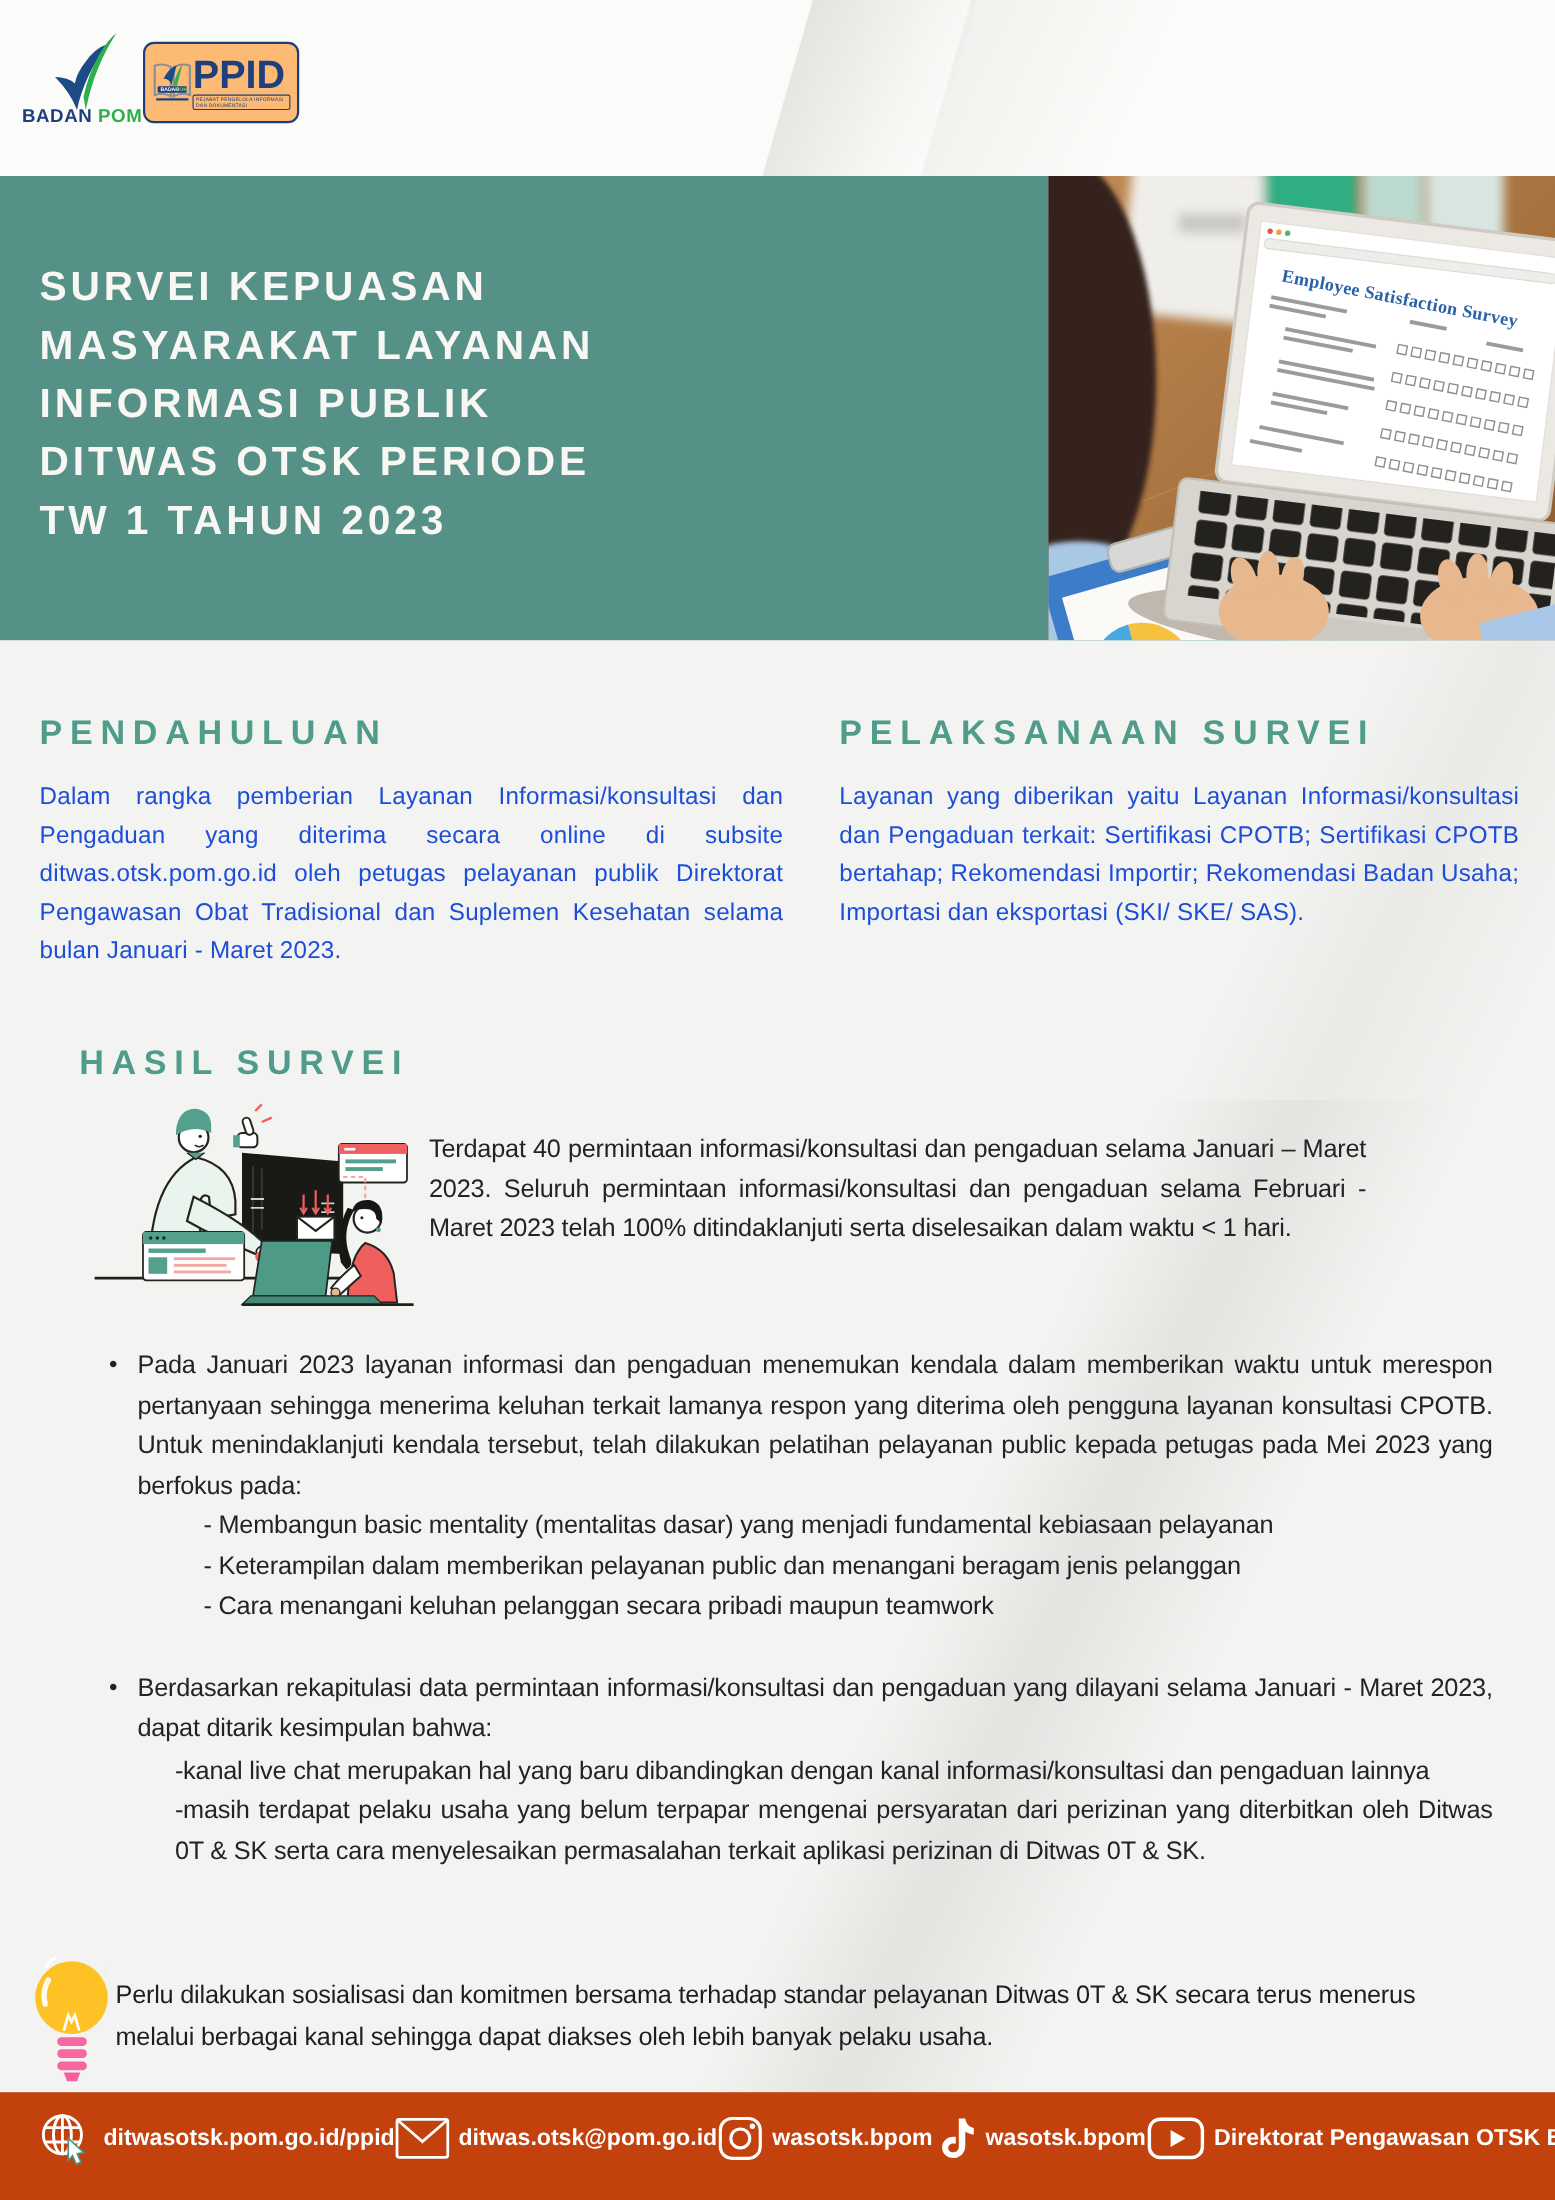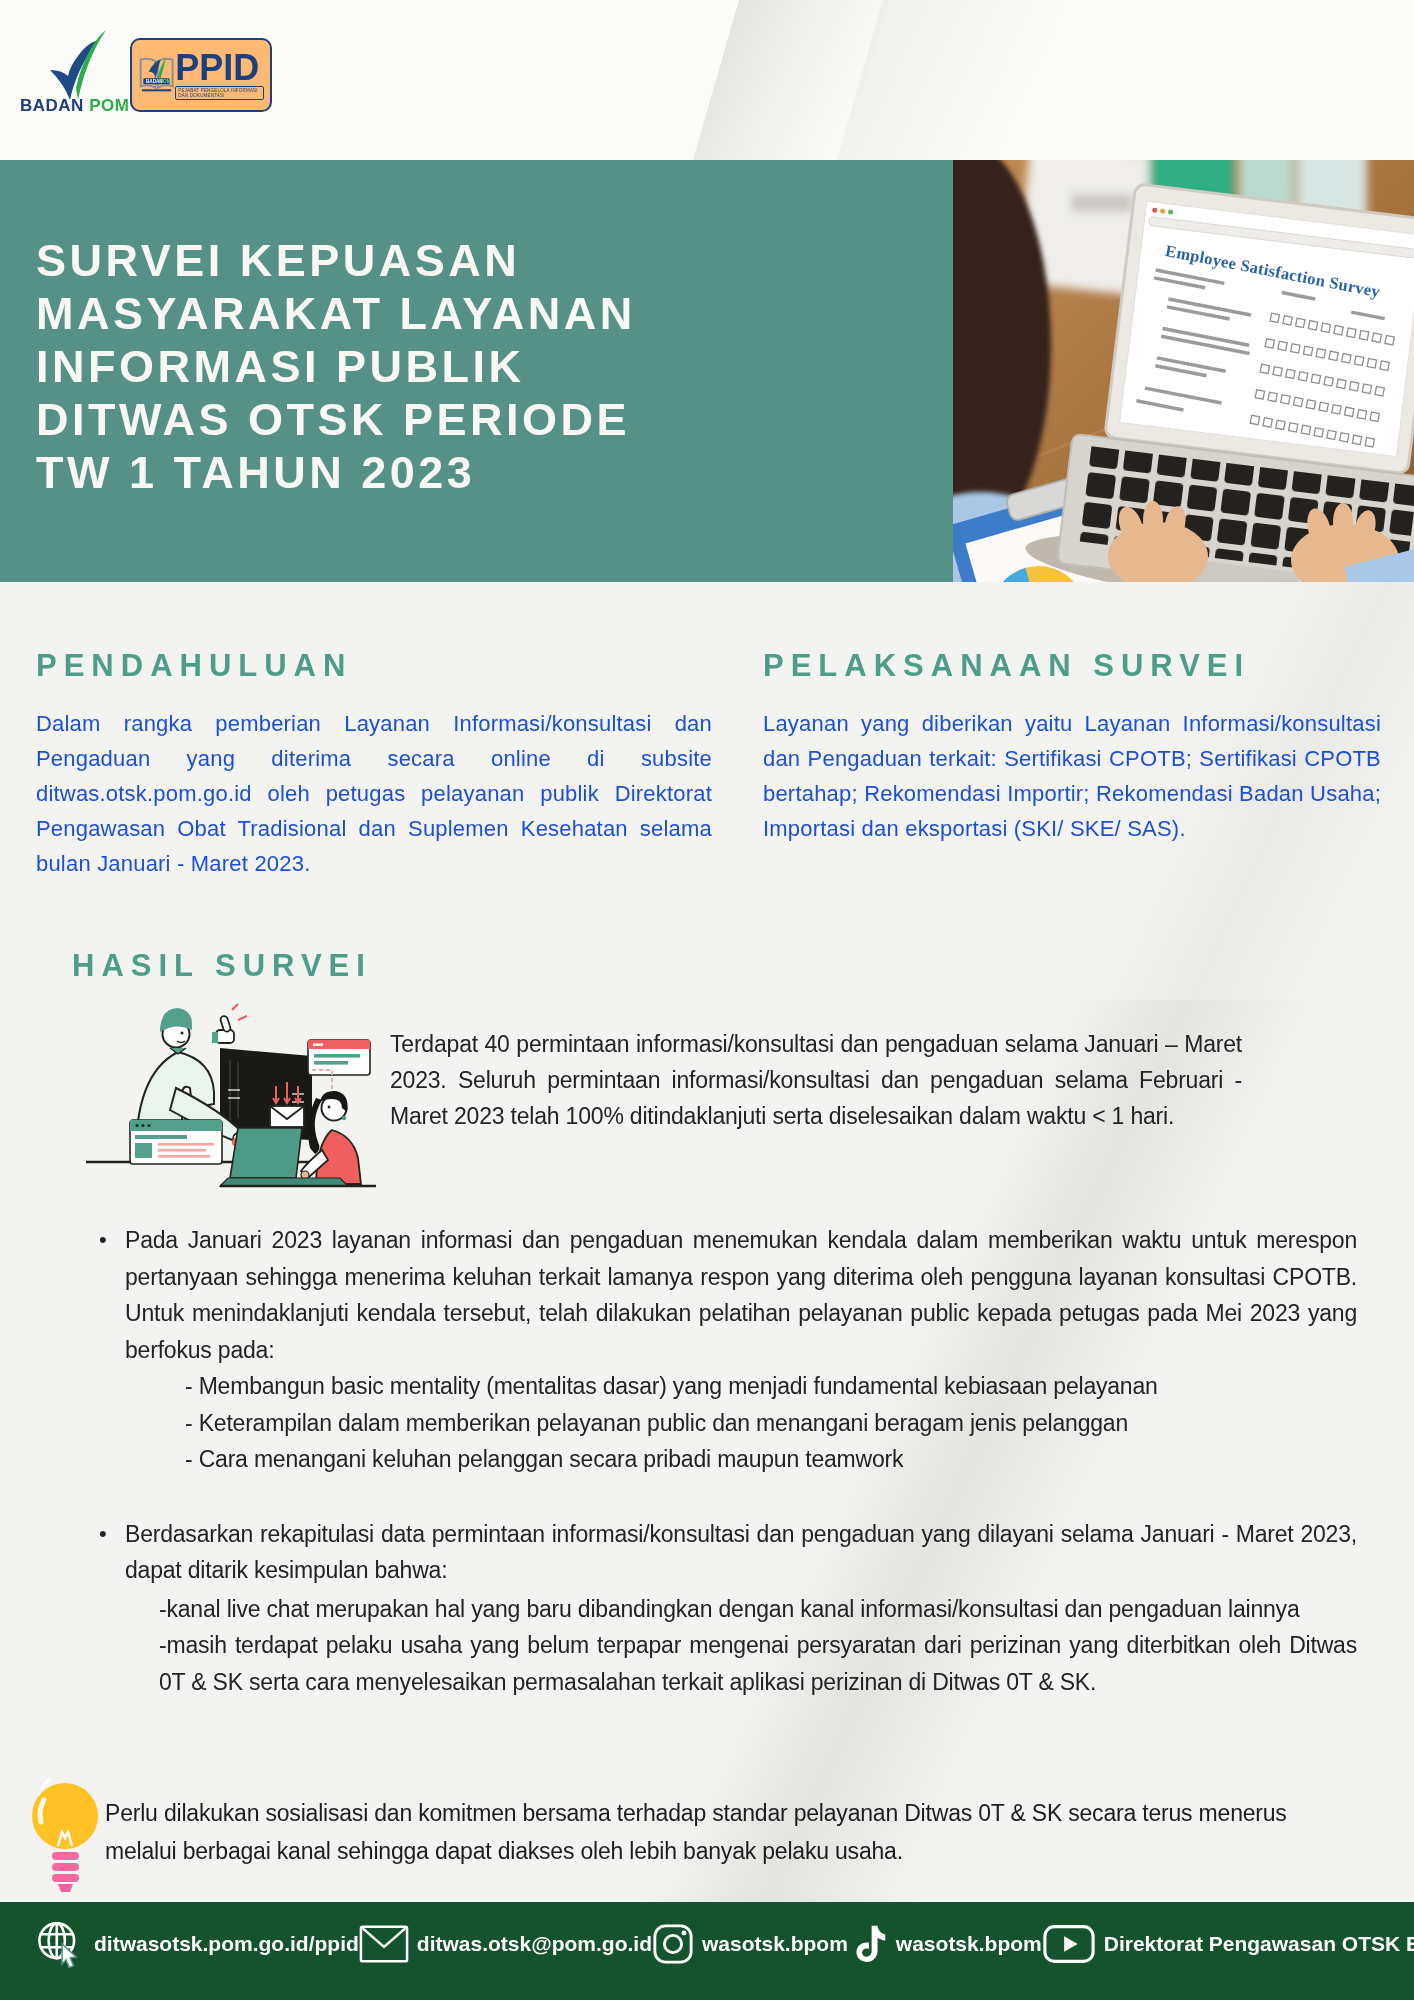--- a/index.html
+++ b/index.html
@@ -24,21 +24,21 @@
   .bpom-word{position:absolute;top:96px;left:20px;width:120px;font-size:17px;font-weight:bold;letter-spacing:.5px;}
   .bpom-word .b{color:#1d3f7d;} .bpom-word .p{color:#2fae4e;}
   .hdr-logo-ppid{position:absolute;top:38px;left:130px;width:142px;height:74px;
       border:2.5px solid #1d3f7d;border-radius:10px;background:#fdba74;display:flex;align-items:center;padding:2px 6px;box-sizing:border-box;}
   .ppid-big{font-size:36px;font-weight:bold;color:#1d3f7d;letter-spacing:0;line-height:34px;}
   .ppid-sub{font-size:4.5px;color:#1d3f7d;letter-spacing:.2px;margin-top:1px;border:.5px solid #1d3f7d;padding:1px 2px;border-radius:2px;}
 
   
   .banner{position:absolute;top:160px;left:0;width:1414px;height:422px;background:#559186;}
   .banner-title{position:absolute;top:74px;left:36px;color:#f8f7f3;font-weight:bold;
-      font-size:45px;line-height:53px;letter-spacing:3.5px;}
+      font-size:37px;line-height:53px;letter-spacing:3.5px;}
   .photo{position:absolute;top:0;left:953px;width:461px;height:422px;overflow:hidden;}
 
   
   .sec-h{position:absolute;color:#4f9c8b;font-weight:bold;font-size:31px;letter-spacing:7px;}
   .h-pendahuluan{top:648px;left:36px;}
   .h-pelaksanaan{top:648px;left:763px;}
   .h-hasil{top:948px;left:72px;}
 
   .para{position:absolute;color:#1d4ed8;font-size:22px;line-height:35px;text-align:justify;letter-spacing:.2px;}
   .p-left{top:706px;left:36px;width:676px;}
@@ -56,21 +56,21 @@
   .subs1{padding-left:60px;margin-top:0;}
   .subs2{padding-left:34px;margin-top:2px;}
   .bullet.second{margin-top:38px;}
 
   
   .bulb{position:absolute;top:1772px;left:28px;width:76px;height:122px;}
   .note{position:absolute;top:1794px;left:105px;width:1252px;color:#1d1d1d;
       font-size:23px;line-height:38px;letter-spacing:-.2px;}
 
   
-  .footer{position:absolute;top:1902px;left:0;width:1414px;height:98px;background:#14532d;
+  .footer{position:absolute;top:1902px;left:0;width:1414px;height:98px;background:#c2410c;
       display:flex;align-items:center;justify-content:space-between;box-sizing:border-box;
       padding:0 34px 14px 34px;}
   .f-item{display:flex;align-items:center;gap:8px;color:#ffffff;font-weight:bold;font-size:21px;white-space:nowrap;}
 </style>
 </head>
 <body>
 
 <div class="page">
   <div class="topband"></div>
   <div class="wedge"></div>

